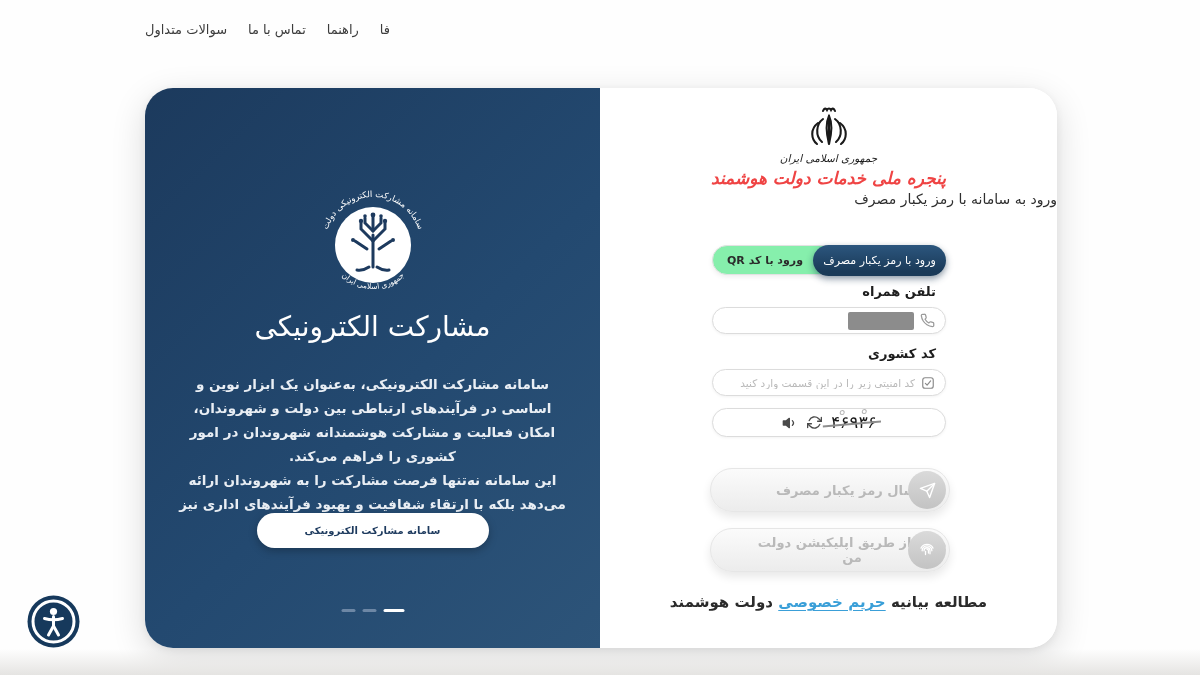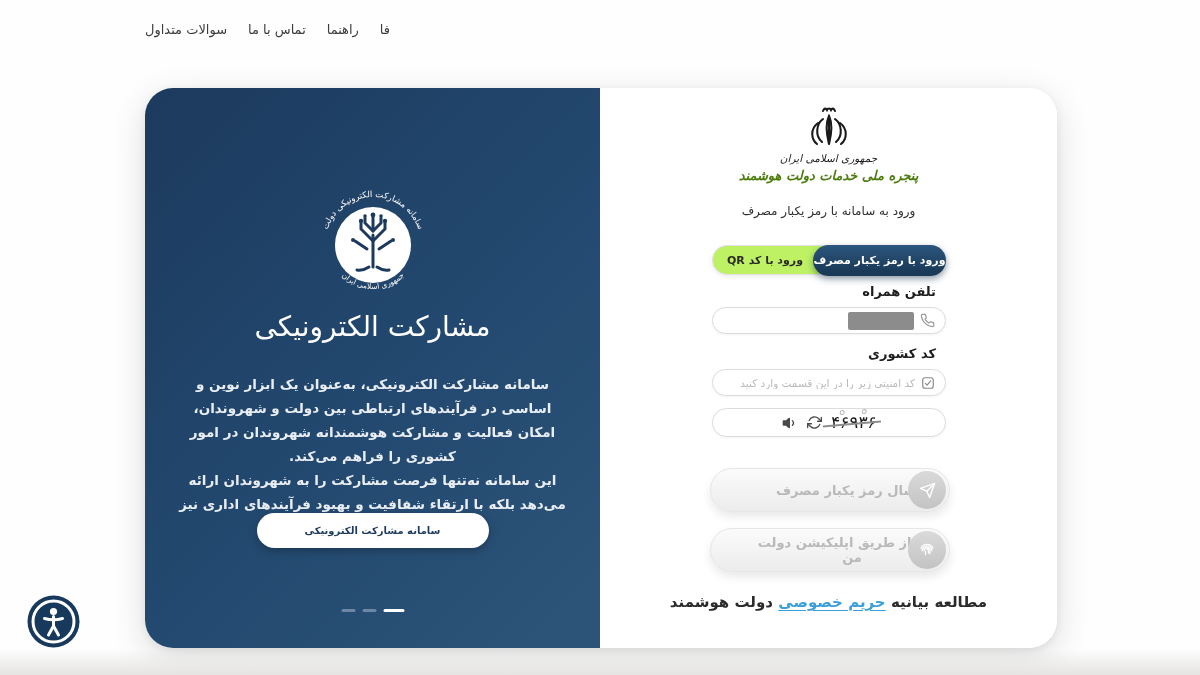--- a/index.html
+++ b/index.html
@@ -66,44 +66,44 @@
 
   
   .login{ position:relative; width:457px; height:100%; border-radius:0 28px 28px 0; background:#fff; }
   .emblem{ position:absolute; top:18px; left:50%; transform:translateX(-50%); }
   .emblem-cap1{
     position:absolute; top:64px; width:100%; text-align:center;
     font-size:10.5px; color:#1c1c1c; font-style:italic; direction:rtl;
   }
   .emblem-cap2{
     position:absolute; top:80px; width:100%; text-align:center;
-    font-size:13px; font-weight:bold; color:#4d7c0f; font-style:italic; direction:rtl;
+    font-size:17px; font-weight:bold; color:#ef4444; font-style:italic; direction:rtl;
   }
   .login-subtitle{
-    position:absolute; top:116px; width:100%; text-align:center;
-    font-size:12px; color:#2e2e2e; direction:rtl;
+    position:absolute; top:103px; width:100%; 
+    font-size:14px; color:#2e2e2e; direction:rtl;
   }
 
   .toggle{
     position:absolute; top:157px; right:111px; width:234px; height:30px;
-    background:#bef264; border:1px solid #e2e2e2; border-radius:16px;
+    background:#86efac; border:1px solid #e2e2e2; border-radius:16px;
     box-shadow:0 2px 5px rgba(0,0,0,.07);
   }
   .toggle-qr{
     position:absolute; left:0; top:0; width:104px; height:28px;
     display:flex; align-items:center; justify-content:center;
     font-size:11px; font-weight:bold; color:#2b2b2b; cursor:pointer; direction:rtl;
   }
   .toggle-otp{
     position:absolute; right:-1px; top:-1px; width:133px; height:31px;
     border-radius:16px;
     background:linear-gradient(180deg,#2c567e 0%, #1a3a58 85%);
     box-shadow:0 3px 7px rgba(20,48,78,.45);
     display:flex; align-items:center; justify-content:center;
-    font-size:11px; font-weight:bold; color:#ffffff; cursor:pointer; direction:rtl;
+    font-size:11px; font-weight:normal; color:#ffffff; cursor:pointer; direction:rtl;
   }
 
   .field-label{
     position:absolute; right:121px; font-size:13px; font-weight:bold; color:#1d1d1d; direction:rtl;
   }
   .label-phone{ top:196px; }
   .label-captcha{ top:258px; }
 
   .pill-input{
     position:absolute; right:111px; width:234px; height:27px;

